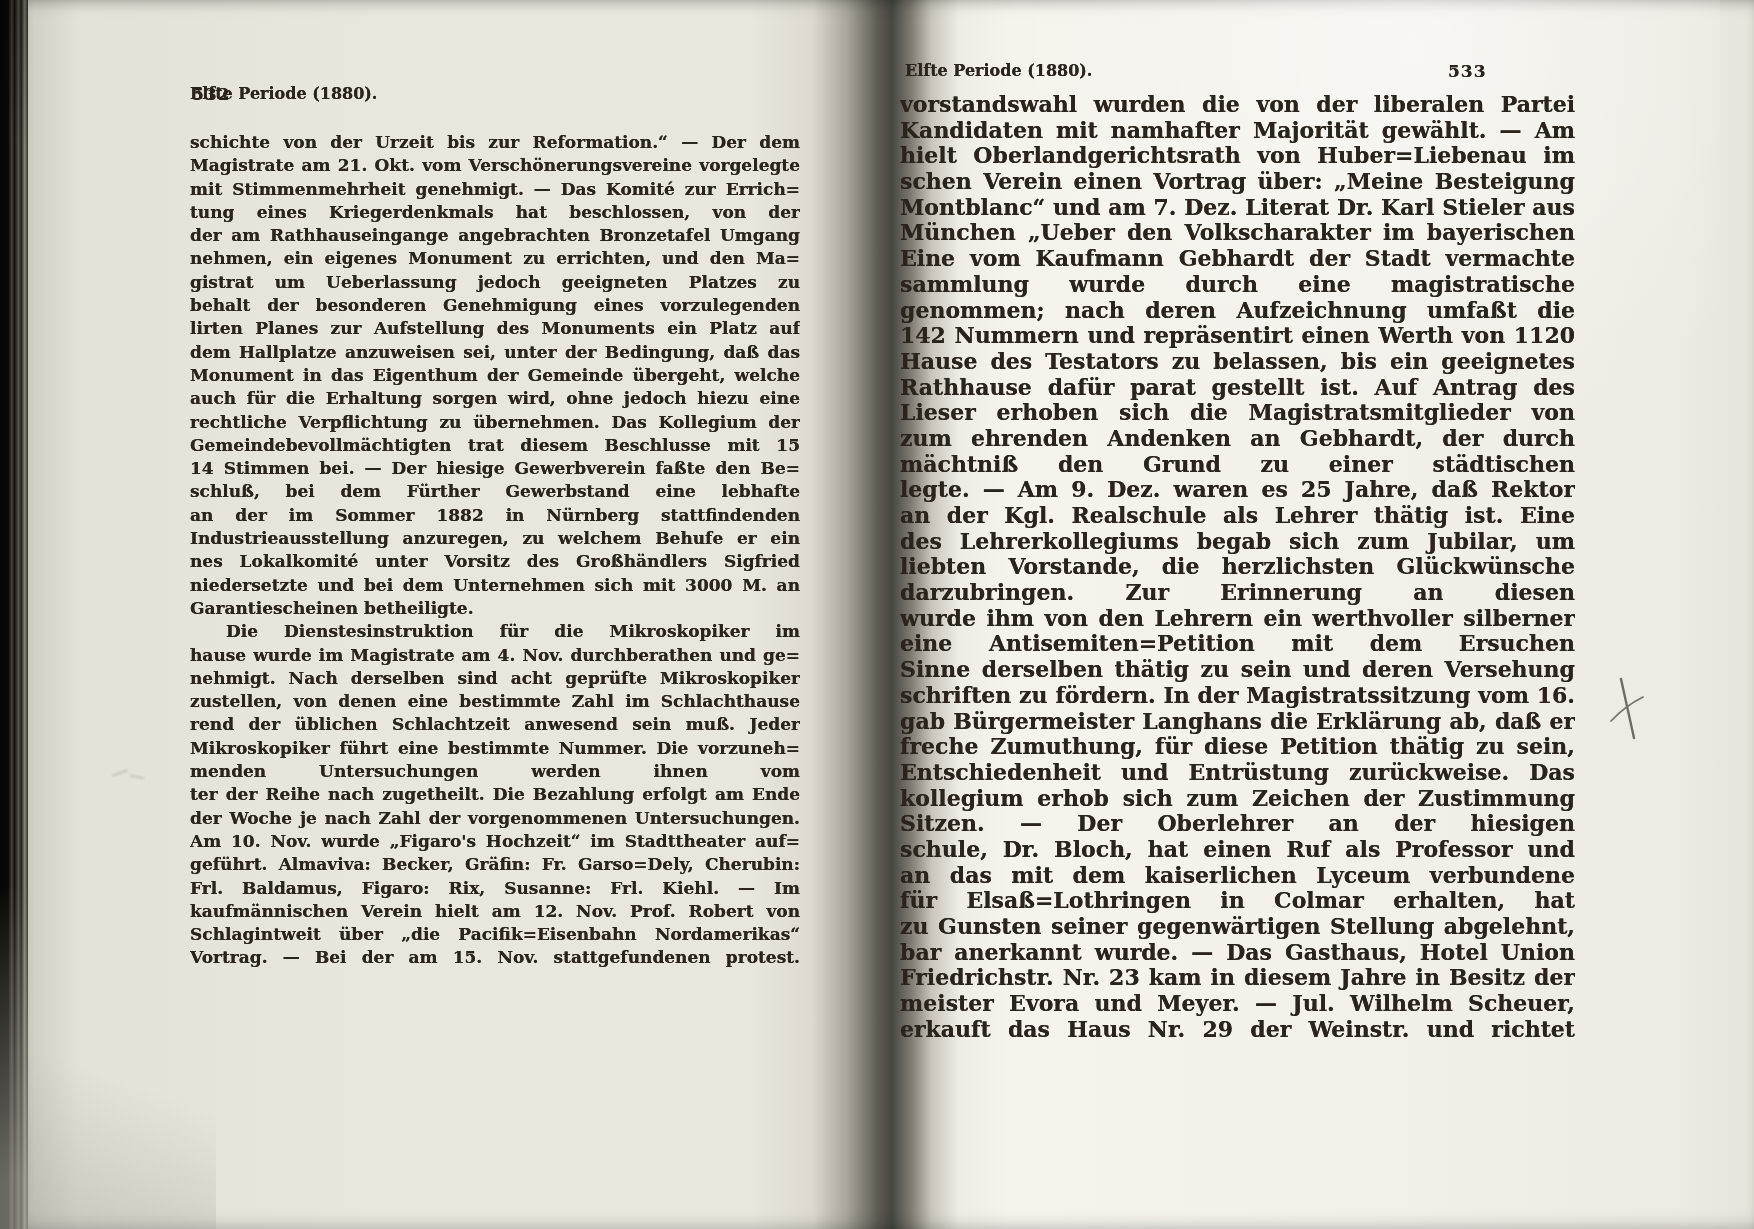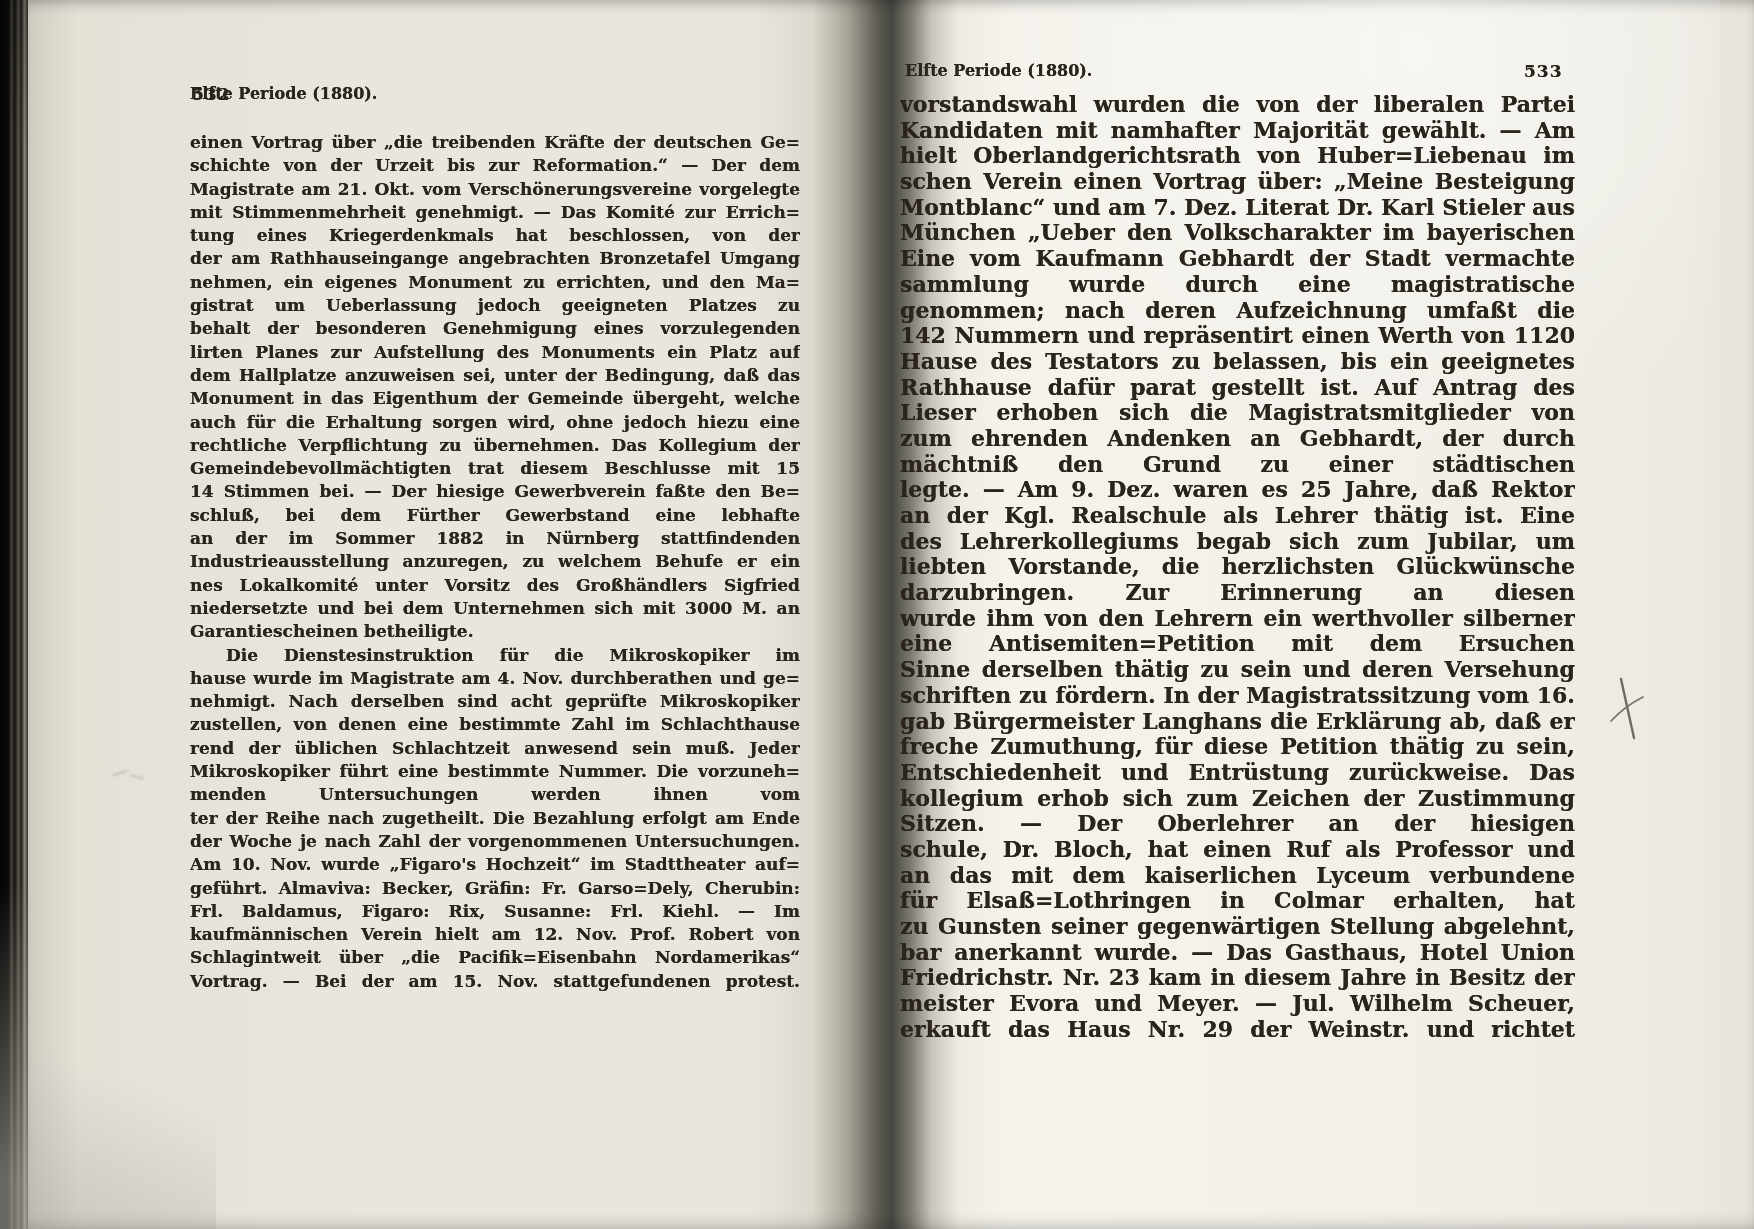--- a/index.html
+++ b/index.html
@@ -70,21 +70,20 @@
 
 <div class="scan">
   <div class="paper"></div>
   <div class="rp-light"></div>
   <div class="bl-shade"></div>
   <div class="edge-strip"></div>
 
   <div class="pagenum ink" style="left:192px; top:84px;">532</div>
   <div class="runhead ink" style="left:190px; top:84px; width:510px;">Elfte Periode (1880).</div>
   <div class="col col-left ink">
-      <div class="tline">einen Vortrag über „die treibenden Kräfte der deutschen Ge=</div>
       <div class="tline">schichte von der Urzeit bis zur Reformation.“ — Der dem</div>
       <div class="tline">Magistrate am 21. Okt. vom Verschönerungsvereine vorgelegte</div>
       <div class="tline">mit Stimmenmehrheit genehmigt. — Das Komité zur Errich=</div>
       <div class="tline">tung eines Kriegerdenkmals hat beschlossen, von der Erwerbung</div>
       <div class="tline">der am Rathhauseingange angebrachten Bronzetafel Umgang zu</div>
       <div class="tline">nehmen, ein eigenes Monument zu errichten, und den Ma=</div>
       <div class="tline">gistrat um Ueberlassung jedoch geeigneten Platzes zu ersuchen.</div>
       <div class="tline">behalt der besonderen Genehmigung eines vorzulegenden detai=</div>
       <div class="tline">lirten Planes zur Aufstellung des Monuments ein Platz auf</div>
       <div class="tline">dem Hallplatze anzuweisen sei, unter der Bedingung, daß das</div>
@@ -110,21 +109,21 @@
       <div class="tline">der Woche je nach Zahl der vorgenommenen Untersuchungen. —</div>
       <div class="tline">Am 10. Nov. wurde „Figaro's Hochzeit“ im Stadttheater auf=</div>
       <div class="tline">geführt.  Almaviva: Becker, Gräfin: Fr. Garso=Dely, Cherubin:</div>
       <div class="tline">Frl. Baldamus, Figaro: Rix, Susanne: Frl. Kiehl. — Im</div>
       <div class="tline">kaufmännischen Verein hielt am 12. Nov. Prof. Robert von</div>
       <div class="tline">Schlagintweit über „die Pacifik=Eisenbahn Nordamerikas“ einen</div>
       <div class="tline">Vortrag. — Bei der am 15. Nov. stattgefundenen protest. Kirchen=</div>
     </div>
 
   <div class="runhead ink" style="left:905px; top:61px; width:540px;">Elfte Periode (1880).</div>
-  <div class="pagenum ink" style="left:1524px; top:61px;">533</div>
+  <div class="pagenum ink" style="left:1448px; top:61px;">533</div>
   <div class="col col-right ink">
       <div class="tline">vorstandswahl wurden die von der liberalen Partei aufgestellten</div>
       <div class="tline">Kandidaten mit namhafter Majorität gewählt. — Am 30. Nov.</div>
       <div class="tline">hielt Oberlandgerichtsrath von Huber=Liebenau im kaufmänni=</div>
       <div class="tline">schen Verein einen Vortrag über: „Meine Besteigung des</div>
       <div class="tline">Montblanc“ und am 7. Dez. Literat Dr. Karl Stieler aus</div>
       <div class="tline">München „Ueber den Volkscharakter im bayerischen Hochland“.</div>
       <div class="tline">Eine vom Kaufmann Gebhardt der Stadt vermachte Gemälde=</div>
       <div class="tline">sammlung wurde durch eine magistratische Kommission auf=</div>
       <div class="tline">genommen; nach deren Aufzeichnung umfaßt die Sammlung</div>

